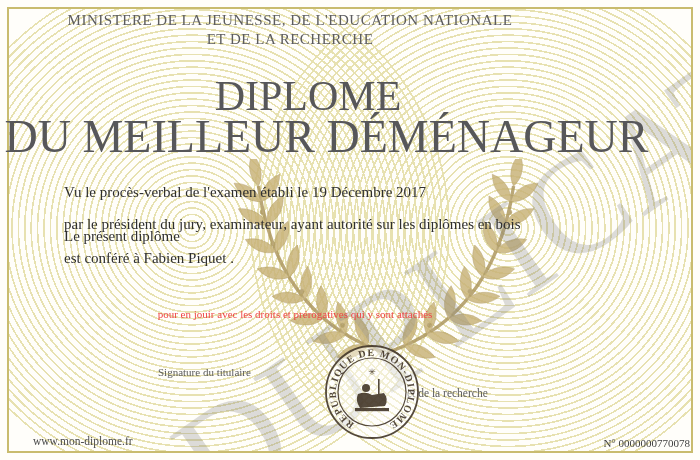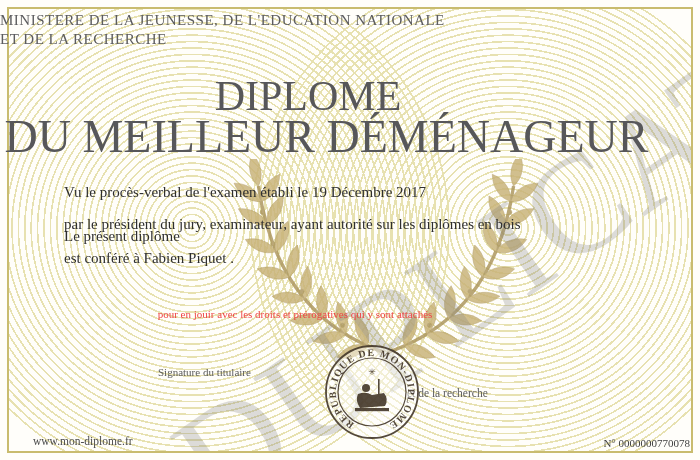--- a/index.html
+++ b/index.html
@@ -15,21 +15,21 @@
 
   .frame{position:absolute;inset:7px;border:2px solid #c9bc6f;z-index:4;pointer-events:none;}
 
   .wreath{position:absolute;left:222px;top:150px;width:310px;height:203px;z-index:2;opacity:0.82;}
 
   .watermark{position:absolute;left:105px;top:120px;width:860px;height:200px;line-height:200px;
     font-size:140px;letter-spacing:2px;white-space:nowrap;color:rgba(130,130,130,0.28);
     transform:rotate(-35deg);z-index:3;font-family:"Liberation Serif",serif;}
 
   .txt{position:absolute;z-index:5;}
-  .header-line{left:0;width:580px;text-align:left;font-size:15px;letter-spacing:0.5px;color:#5c5c5e;}
+  .header-line{left:0;width:580px;text-align:center;font-size:15px;letter-spacing:0.5px;color:#5c5c5e;}
   .hl1{top:12px;} .hl2{top:31px;}
   .title1{top:72px;left:0;width:616px;text-align:center;font-size:42px;color:#57575a;}
   .title2{top:110px;left:0;width:653px;text-align:center;font-size:46px;color:#57575a;}
   .bodyline{left:64px;font-size:15px;color:#2e2e2e;}
   .b1{top:184px;} .b2{top:216px;} .b3{top:228px;} .b4{top:250px;}
   .rights{top:308px;left:55px;width:480px;text-align:center;font-size:11px;color:#ef4444;}
   .sig{top:366px;left:158px;font-size:11px;color:#5a5a5a;}
   .min1{top:365px;left:407px;font-size:11.5px;color:#5a5a5a;}
   .min2{top:387px;left:407px;font-size:11.5px;color:#5a5a5a;}
   .web{top:435px;left:18px;font-size:11.5px;color:#4a4a4a;margin-left:15px;}

